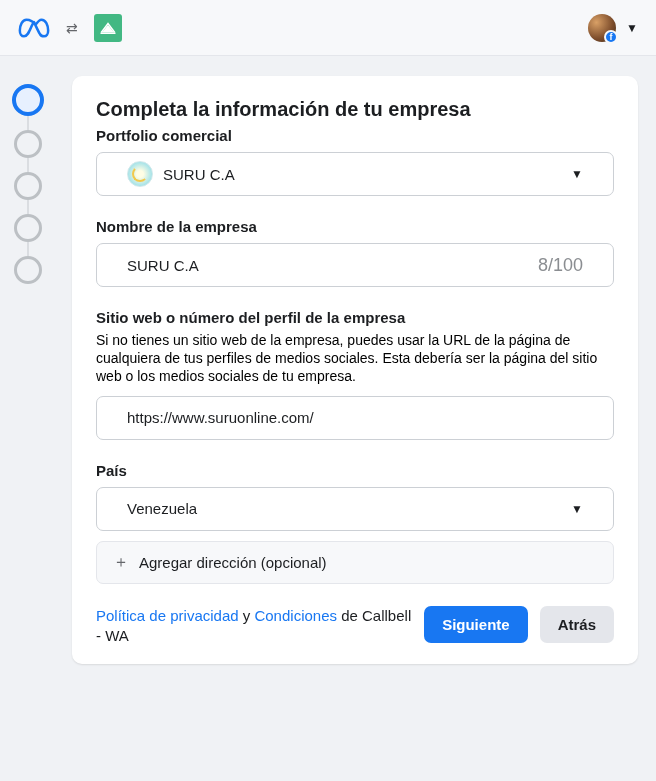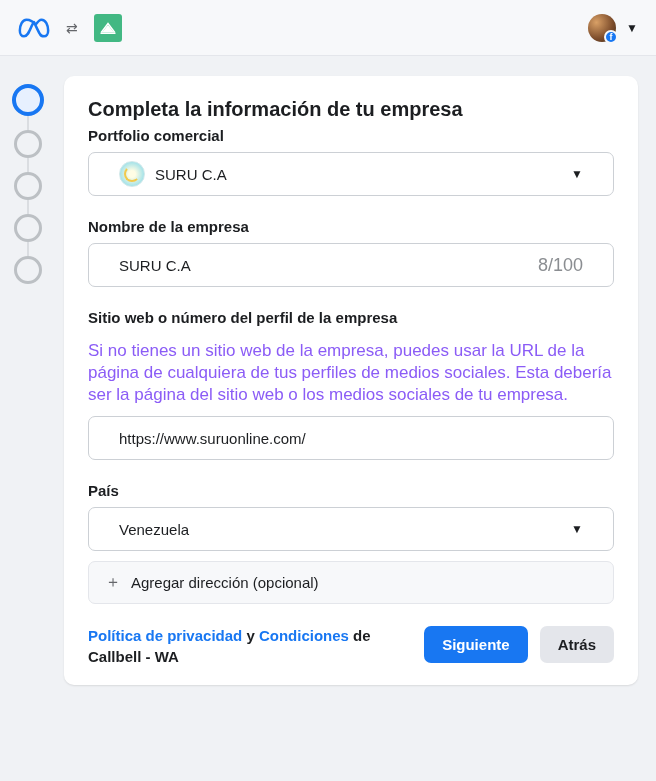--- a/index.html
+++ b/index.html
@@ -12,52 +12,52 @@
     .swap-icon { color: #65676b; font-size: 14px; padding: 4px; }
     .app-badge { width: 28px; height: 28px; background: #42b883; display: flex; align-items: center; justify-content: center; border-radius: 3px; }
     .app-badge svg { width: 18px; height: 18px; }
     .header-right { display: flex; align-items: center; gap: 10px; }
     .avatar-wrap { position: relative; width: 28px; height: 28px; }
     .avatar { width: 28px; height: 28px; border-radius: 50%; background: radial-gradient(circle at 30% 30%, #d9a066, #7b4b2a 60%, #3a2a1a); }
     .avatar-fb { position: absolute; right: -2px; bottom: -2px; width: 14px; height: 14px; background: #1877f2; border-radius: 50%; border: 2px solid #f7f8fa; display:flex; align-items:center; justify-content:center; color:#fff; font-size:9px; font-weight:700;}
     .caret-down { color: #1c1e21; font-size: 12px; }
 
     
-    .body { display: flex; padding: 20px 18px 18px 8px; gap: 16px; }
+    .body { display: flex; padding: 20px 18px 18px 8px; gap: 24px; }
 
     
     .stepper { display: flex; flex-direction: column; align-items: center; padding-top: 8px; width: 40px; }
     .step { width: 28px; height: 28px; border-radius: 50%; border: 3px solid #bcc0c4; background: transparent; margin: 0; position: relative; }
     .step.active { border-color: #1877f2; background: #e7f0fe; width: 32px; height: 32px; border-width: 4px; }
     .connector { width: 2px; height: 14px; background: #dadde1; }
     .steps-col { display:flex; flex-direction:column; align-items:center; }
 
     
     .card { flex: 1; background: #fff; border-radius: 10px; box-shadow: 0 1px 2px rgba(0,0,0,.1); padding: 22px 24px 18px; display:flex; flex-direction:column; }
     .card h1 { font-size: 20px; font-weight: 700; color: #1c1e21; margin-bottom: 6px; }
     .card p.subtitle { font-size: 15px; color: #606770; line-height: 1.35; margin-bottom: 22px; }
 
     .field-label { font-size: 15px; font-weight: 700; color: #1c1e21; margin-bottom: 8px; }
-    .field-help  { font-size: 17px; color: #8b5cf6; line-height: 1.3; margin-top: 12px; margin-bottom: 10px; }
+    .field-help  { font-size: 14px; color: #000000; line-height: 1.3; margin-top: 3px; margin-bottom: 10px; }
 
     .select-box, .input-box { position: relative; width: 100%; border: 1px solid #ccd0d5; border-radius: 7px; background: #fff; height: 44px; display: flex; align-items: center; padding: 0 30px; font-size: 15px; color: #1c1e21; margin-bottom: 22px; }
     .select-box { cursor: pointer; }
     .select-box .sel-icon { width: 26px; height: 26px; border-radius: 50%; background: radial-gradient(circle, #fffde4 20%, #a6e3e9 70%); border: 1px solid #d0e8ea; margin-right: 10px; flex-shrink:0; position:relative; }
     .select-box .sel-icon::after{content:""; position:absolute; inset:4px; border:2px solid #f2c94c; border-radius:50%; border-top-color:transparent; border-right-color:transparent;}
     .select-box .chev, .country-box .chev { margin-left: auto; color: #1c1e21; font-size: 12px; }
 
     .input-box input { border: none; outline: none; width: 100%; font-size: 15px; font-family: inherit; color: #1c1e21; background: transparent; }
     .input-box .counter { color: #8a8d91; font-size: 18px; margin-left: 8px; }
 
     .add-btn { display: inline-flex; align-items: center; gap: 10px; background: #f7f8fa; border: 1px solid #e4e6eb; color: #1c1e21; font-size: 15px; padding: 10px 16px; border-radius: 7px; cursor: pointer; margin-top: -6px; margin-bottom: 22px;}
     .add-btn .plus { font-size: 16px; color: #65676b; }
 
     
     .footer { margin-top: auto; display: flex; align-items: flex-start; gap: 12px; }
-    .footer-legal { font-size: 15px; color: #1c1e21; line-height: 1.35; flex: 1; font-weight: bold; }
+    .footer-legal { font-size: 15px; color: #1c1e21; line-height: 1.35; flex: 1; }
     .footer-legal a { color: #1877f2; text-decoration: none; }
     .btn { font-size: 15px; font-weight: 600; padding: 10px 18px; border-radius: 7px; border: none; cursor: pointer; white-space: nowrap; }
     .btn-secondary { background: #e4e6eb; color: #1c1e21; }
     .btn-primary { background: #1877f2; color: #fff; }
   </style>
 </head>
 <body>
 
 <div class="header">
   <div class="header-left">

